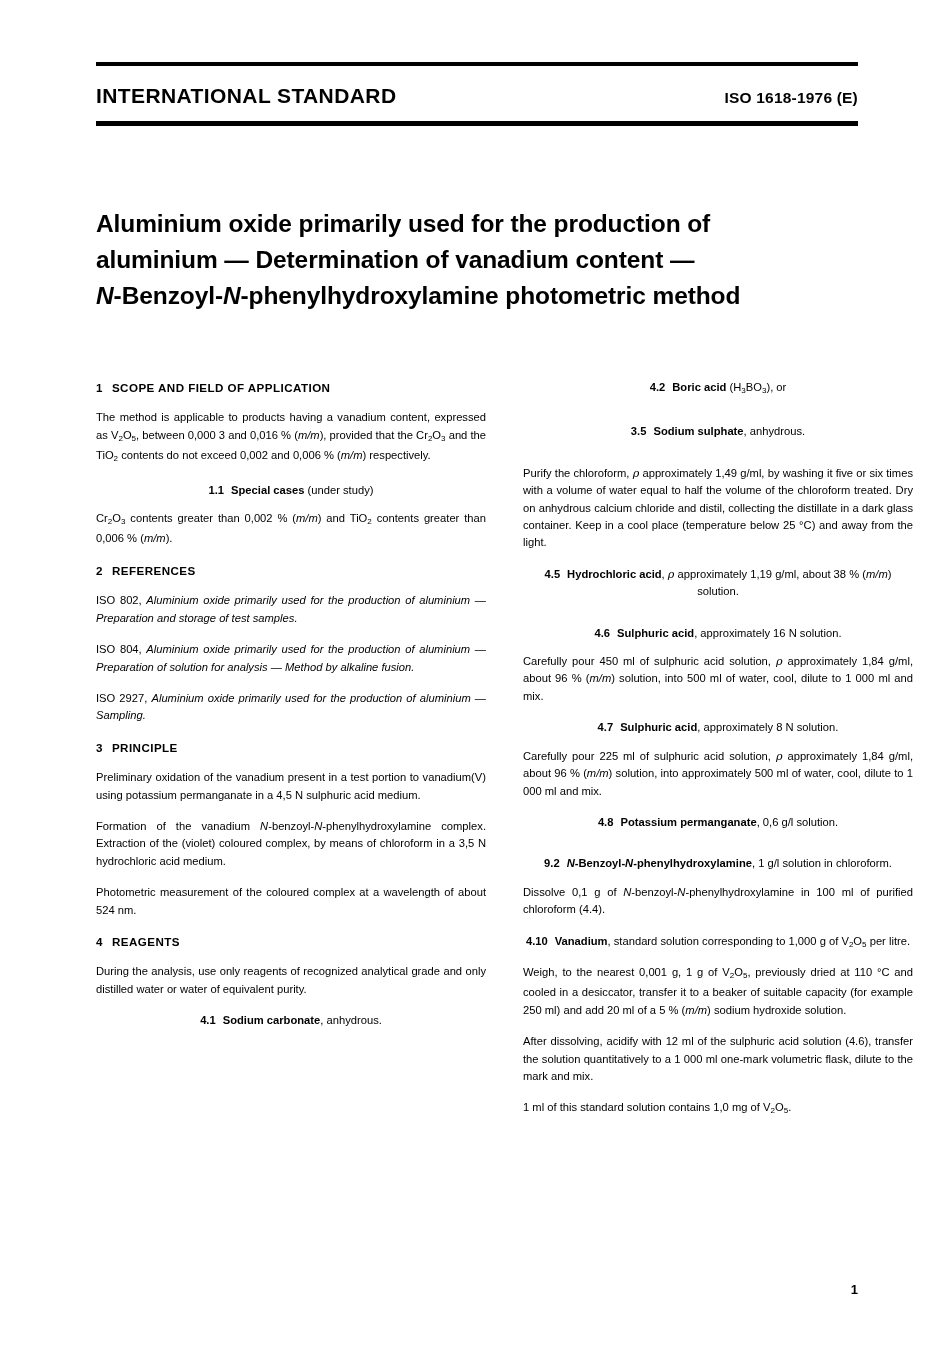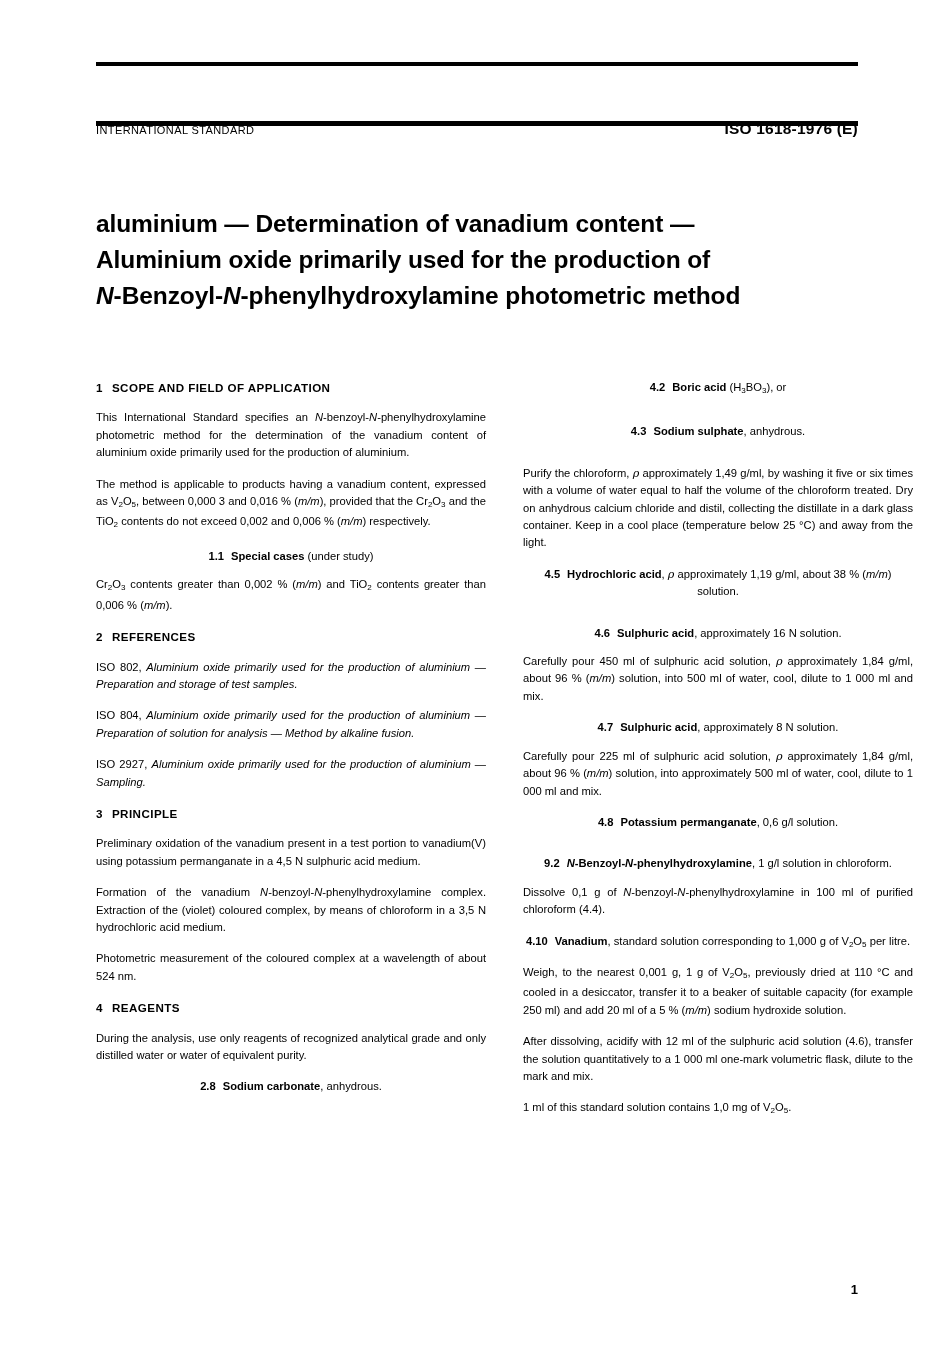--- a/index.html
+++ b/index.html
@@ -36,24 +36,23 @@
   .header-row {
     position: absolute;
     left: 96px;
     top: 84px;
     width: 762px;
     display: flex;
     justify-content: space-between;
     align-items: baseline;
   }
   .header-left {
-    font-size: 11px;
-    font-weight: 400;
+    font-size: 21px;
+    font-weight: 700;
     letter-spacing: 0.4px;
-    margin-top: 40px;
   }
   .header-right {
     font-size: 15.5px;
     font-weight: 700;
     letter-spacing: 0.2px;
   }
 
   
   .doc-title {
     position: absolute;
@@ -128,32 +127,31 @@
 
   <div class="rule rule-top"></div>
   <div class="rule rule-bot"></div>
 
   <div class="header-row">
     <div class="header-left">INTERNATIONAL STANDARD</div>
     <div class="header-right">ISO 1618-1976 (E)</div>
   </div>
 
   <div class="doc-title">
+    <div>Aluminium oxide primarily used for the production of</div>
     <div>aluminium — Determination of vanadium content —</div>
-    <div>Aluminium oxide primarily used for the production of</div>
     <div><span class="ital">N</span><span>-Benzoyl-</span><span class="ital">N</span><span>-phenylhydroxylamine photometric method</span></div>
   </div>
 
   <div class="col col-left">
 
     <h2 class="sec">
       <span class="num">1</span><span>SCOPE AND FIELD OF APPLICATION</span>
     </h2>
 
-    <p class="bt">This International Standard specifies an <span class="nit">N</span>-benzoyl-<span class="nit">N</span>-phenylhydroxylamine photometric method for the determination of the vanadium content of aluminium oxide primarily used for the production of aluminium.</p>
 
     <p class="bt gap-lg">The method is applicable to products having a vanadium content, expressed as V<sub>2</sub>O<sub>5</sub>, between 0,000 3 and 0,016&nbsp;% (<span class="it">m/m</span>), provided that the Cr<sub>2</sub>O<sub>3</sub> and the TiO<sub>2</sub> contents do not exceed 0,002 and 0,006&nbsp;% (<span class="it">m/m</span>) respectively.</p>
 
     <p class="sub gap-sm"><span class="num">1.1</span><b>Special cases</b> <span>(under study)</span></p>
 
     <p class="bt gap-lg">Cr<sub>2</sub>O<sub>3</sub> contents greater than 0,002&nbsp;% (<span class="it">m/m</span>) and TiO<sub>2</sub> contents greater than 0,006&nbsp;% (<span class="it">m/m</span>).</p>
 
     <h2 class="sec">
       <span class="num">2</span><span>REFERENCES</span>
     </h2>
@@ -173,30 +171,30 @@
     <p class="bt">Formation of the vanadium <span class="nit">N</span>-benzoyl-<span class="nit">N</span>-phenylhydroxylamine complex. Extraction of the (violet) coloured complex, by means of chloroform in a 3,5 N hydrochloric acid medium.</p>
 
     <p class="bt gap-xl">Photometric measurement of the coloured complex at a wavelength of about 524 nm.</p>
 
     <h2 class="sec">
       <span class="num">4</span><span>REAGENTS</span>
     </h2>
 
     <p class="bt gap-lg">During the analysis, use only reagents of recognized analytical grade and only distilled water or water of equivalent purity.</p>
 
-    <p class="sub"><span class="num">2.8</span><b>Sodium carbonate</b><span>, anhydrous.</span></p>
+    <p class="sub"><span class="num">4.1</span><b>Sodium carbonate</b><span>, anhydrous.</span></p>
 
   </div>
 
   <div class="col col-right">
 
     <p class="sub gap-lg"><span class="num">4.2</span><b>Boric acid</b> <span>(H<sub>3</sub>BO<sub>3</sub>), or</span></p>
 
 
-    <p class="sub gap-lg"><span class="num">4.3</span><b>Sodium sulphate</b><span>, anhydrous.</span></p>
+    <p class="sub gap-lg"><span class="num">3.5</span><b>Sodium sulphate</b><span>, anhydrous.</span></p>
 
 
     <p class="bt gap-lg">Purify the chloroform, <span class="rho">ρ</span> approximately 1,49&nbsp;g/ml, by washing it five or six times with a volume of water equal to half the volume of the chloroform treated. Dry on anhydrous calcium chloride and distil, collecting the distillate in a dark glass container. Keep in a cool place (temperature below 25&nbsp;°C) and away from the light.</p>
 
     <p class="sub gap-lg"><span class="num">4.5</span><b>Hydrochloric acid</b><span>, <span class="rho">ρ</span> approximately 1,19&nbsp;g/ml, about 38&nbsp;% (<span class="it">m/m</span>) solution.</span></p>
 
     <p class="sub gap-sm"><span class="num">4.6</span><b>Sulphuric acid</b><span>, approximately 16 N solution.</span></p>
 
     <p class="bt gap-lg">Carefully pour 450&nbsp;ml of sulphuric acid solution, <span class="rho">ρ</span> approximately 1,84&nbsp;g/ml, about 96&nbsp;% (<span class="it">m/m</span>) solution, into 500&nbsp;ml of water, cool, dilute to 1 000&nbsp;ml and mix.</p>
 

